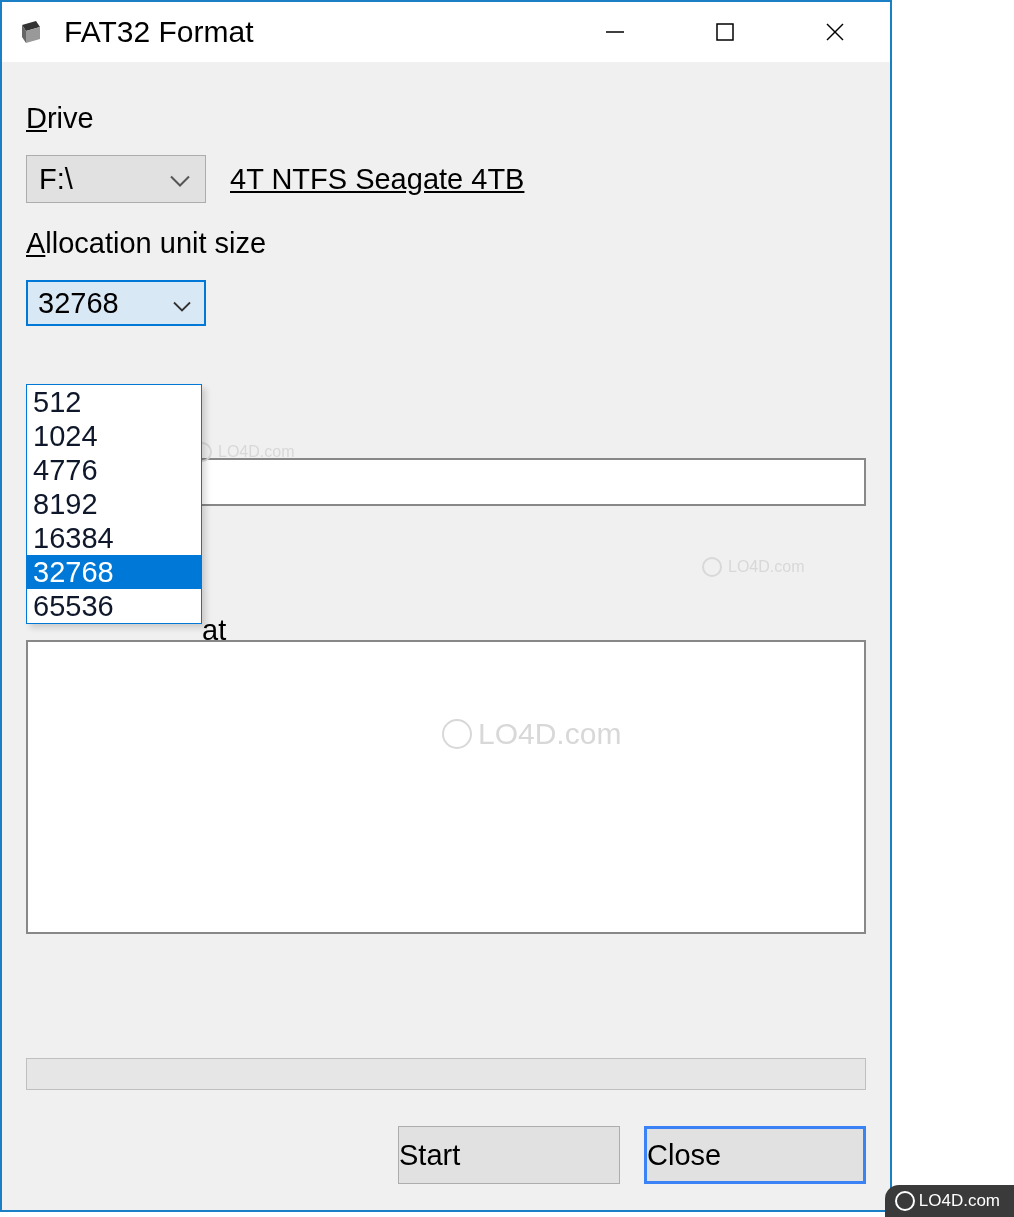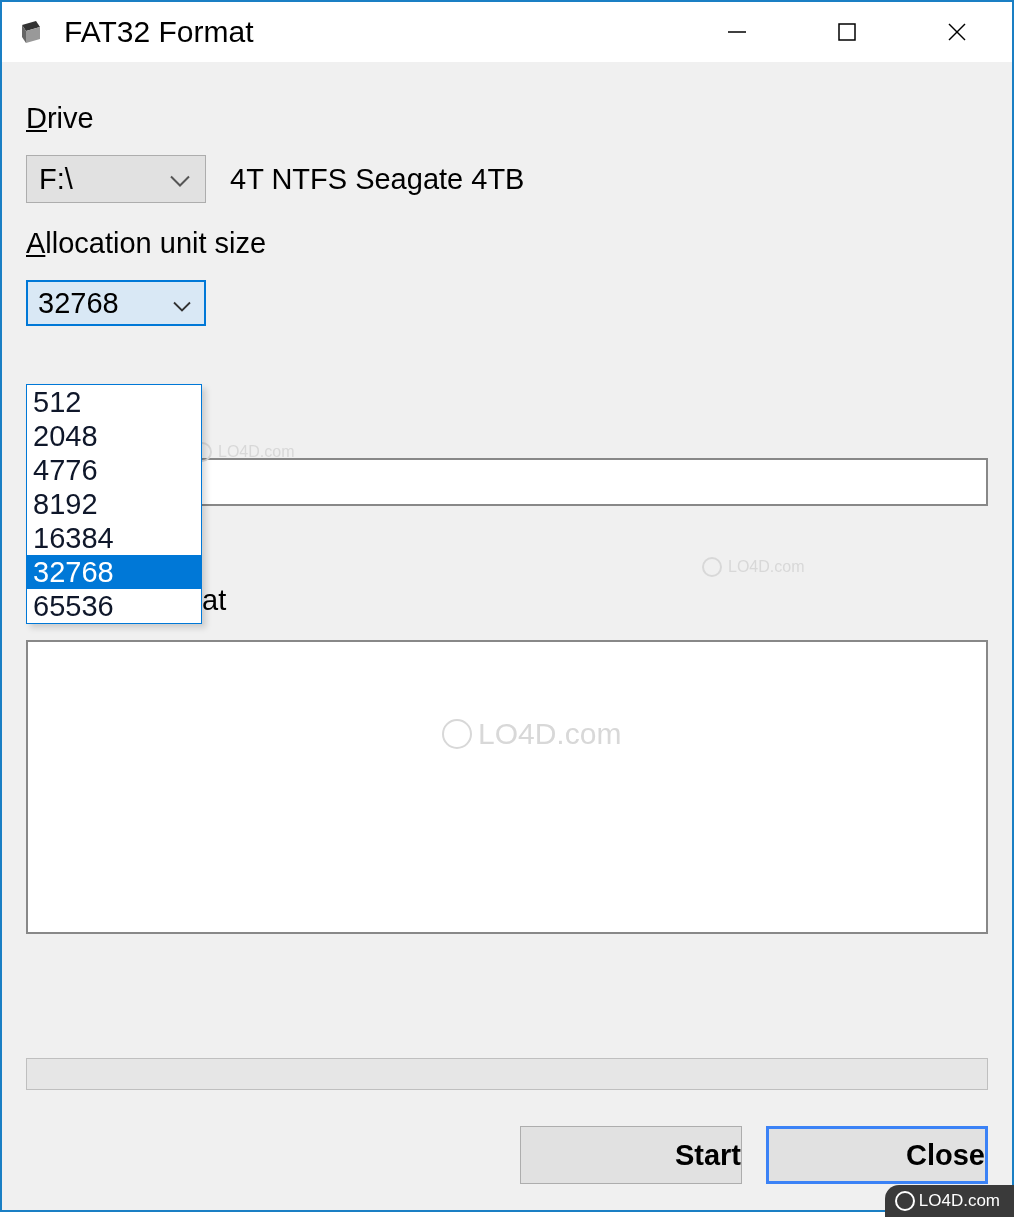--- a/index.html
+++ b/index.html
@@ -12,21 +12,21 @@
       background: #fff;
       width: 1014px;
       height: 1217px;
       position: relative;
       overflow: hidden;
     }
     .window {
       position: absolute;
       top: 0;
       left: 0;
-      width: 1014px;
+      width: 892px;
       height: 1212px;
       border: 2px solid #1a7fc4;
       background: #f0f0f0;
       display: flex;
       flex-direction: column;
     }
     .titlebar {
       height: 60px;
       background: #ffffff;
       display: flex;
@@ -100,20 +100,21 @@
     }
     .combo .chev {
       position: absolute;
       right: 14px;
       top: 50%;
       transform: translateY(-50%);
     }
     .drive-desc {
       font-size: 29px;
       color: #000;
+      text-decoration: underline;
     }
     .alloc-section {
       margin-top: 16px;
     }
     .alloc-combo {
       width: 180px;
       height: 46px;
       background: #d9e8f5;
       border: 2px solid #0078d7;
       display: flex;
@@ -196,23 +197,22 @@
       gap: 24px;
     }
     .btn {
       width: 222px;
       height: 58px;
       font-size: 29px;
       background: #e1e1e1;
       border: 1px solid #adadad;
       display: flex;
       align-items: center;
-      justify-content: flex-end;
-      cursor: default;
-      font-weight: bold;
+      justify-content: flex-start;
+      cursor: default;
     }
     .btn.primary {
       border: 3px solid #3b82f6;
     }
     .watermark {
       position: absolute;
       color: #d8d8d8;
       font-size: 26px;
       font-weight: 400;
       pointer-events: none;
@@ -314,21 +314,21 @@
         <span class="chev">
           <svg width="20" height="12" viewBox="0 0 20 12">
               <polyline points="2,2 10,10 18,2" fill="none" stroke="#333" stroke-width="1.8"></polyline>
             </svg>
         </span>
       </div>
     </div>
 
     <input class="volume-input" type="text" style="">
 
-    <span class="quick-fmt-label" style="left:200px;">at</span>
+    <span class="quick-fmt-label" style="left:200px;margin-top:30px;">at</span>
 
     <div class="output-box"></div>
 
     <div class="progress-bar"></div>
 
     <div class="button-row">
       <div class="btn">
         <span>Start</span>
       </div>
       <div class="btn primary">
@@ -344,21 +344,21 @@
         <span class="wm-globe"></span>
         <span>LO4D.com</span>
       </div>
     <div class="watermark wm3">
         <span class="wm-globe"></span>
         <span>LO4D.com</span>
       </div>
 
     <div class="dropdown-list" id="alloc-list">
         <div class="dropdown-item">512</div>
-        <div class="dropdown-item">2048</div>
+        <div class="dropdown-item">1024</div>
         <div class="dropdown-item">4776</div>
         <div class="dropdown-item">8192</div>
         <div class="dropdown-item">16384</div>
         <div class="dropdown-item selected">32768</div>
         <div class="dropdown-item">65536</div>
       </div>
 
   </div>
 </div>
 

